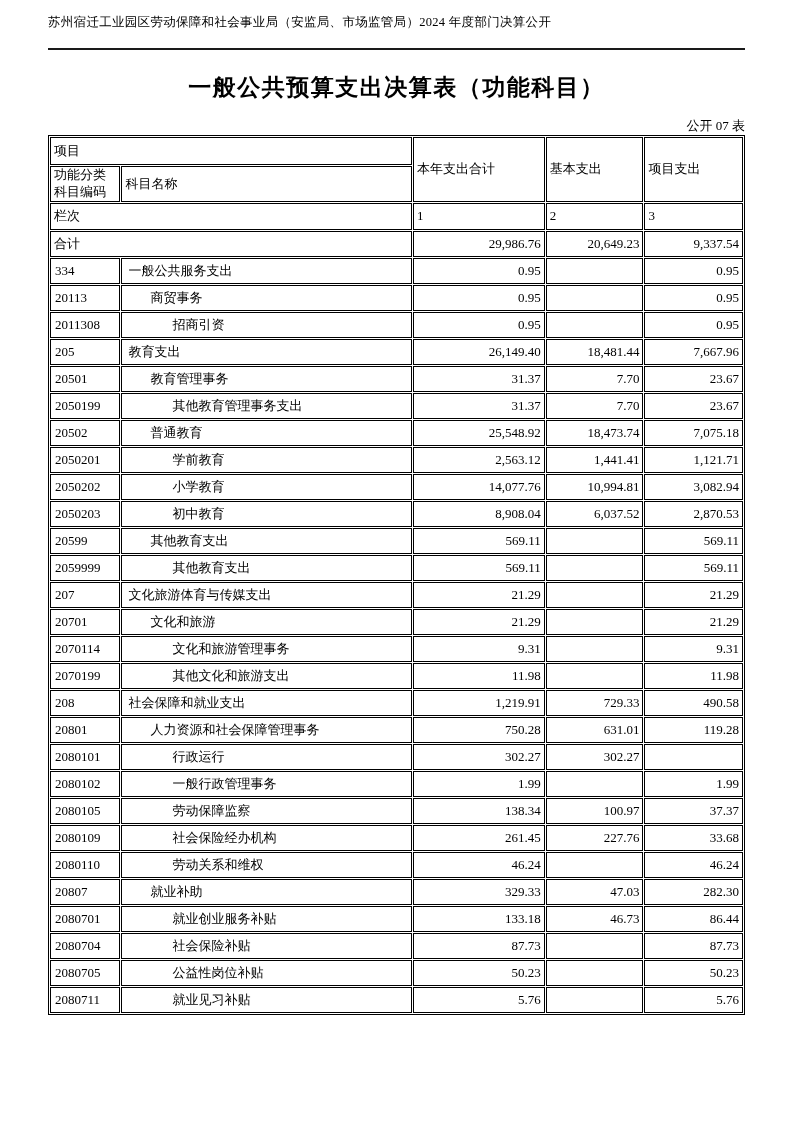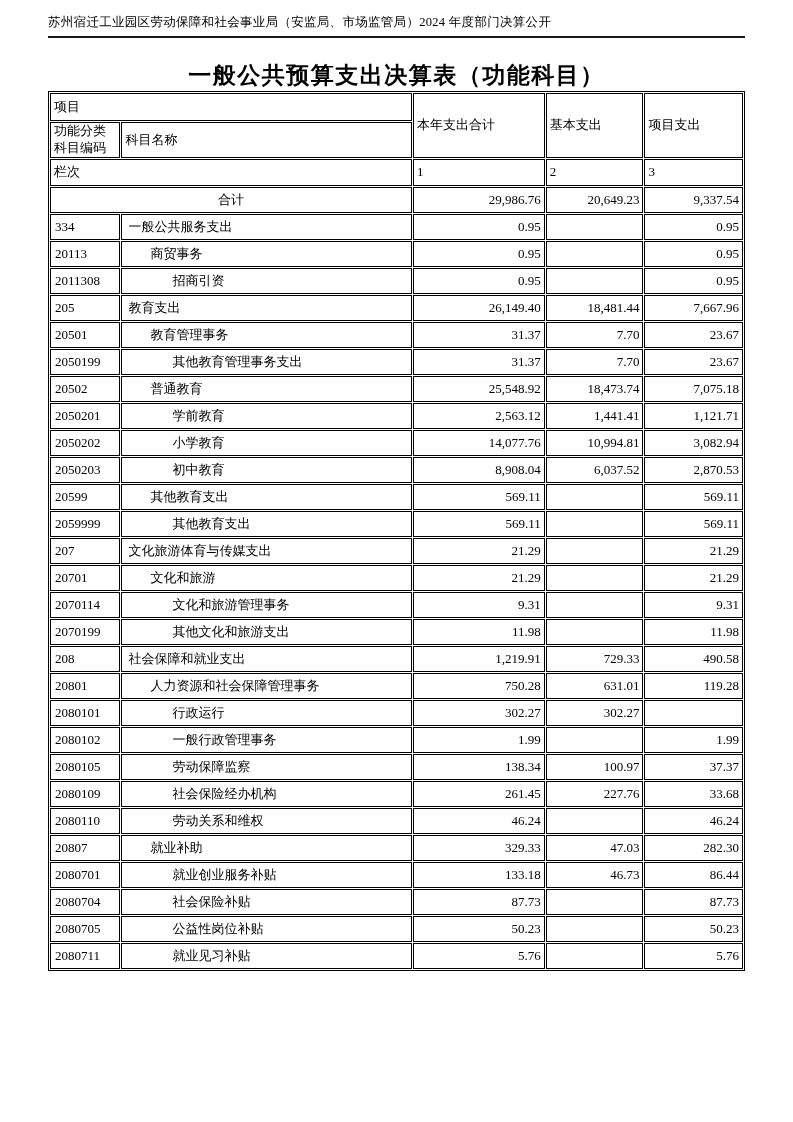--- a/index.html
+++ b/index.html
@@ -6,21 +6,21 @@
   html,body { background:#ffffff; }
   body {
     width:793px; height:1122px;
     font-family:"Liberation Serif","DejaVu Serif",serif;
     color:#000; position:relative; overflow:hidden;
   }
   .content { padding:14px 48px 0 48px; }
 
   .doc-header {
     font-size:12.5px; letter-spacing:0.3px;
-    padding-bottom:5px; border-bottom:2.5px solid #1a1a1a;
+    padding-bottom:17px; border-bottom:2.5px solid #1a1a1a;
   }
 
   .page-title {
     text-align:center; font-size:23px; font-weight:bold;
     font-family:"Liberation Sans","DejaVu Sans",sans-serif;
     margin-top:22px; letter-spacing:1.5px;
   }
 
   .table-no { text-align:right; font-size:13px; margin-top:14px; }
 
@@ -35,39 +35,40 @@
   }
   .budget th, .budget td {
     border:1px solid #000; font-weight:normal; font-size:13px;
     white-space:nowrap; overflow:hidden; padding:0 3px;
     vertical-align:middle;
   }
   .budget .hd { }
   .budget .hd-project  { height:28px; }
   .budget .hd-code     { white-space:normal; line-height:1.3; height:34px; }
   .budget .hd-lanci-row td { height:27px; }
-  .budget td.center { text-align:center; }
+  .budget td.center { text-align:left; }
   .budget td.num    { text-align:right; }
   .budget td.code   { text-align:left; padding-left:4px; }
   .budget tbody td  { height:26px; }
   .budget td.name.indent-0 { padding-left:6px; }
   .budget td.name.indent-1 { padding-left:28px; }
   .budget td.name.indent-2 { padding-left:50px; }
 
   .page-footer { text-align:center; font-size:12.5px; margin-top:28px; letter-spacing:1px; }
 </style>
 </head>
 <body>
 
 <div class="content">
 
   <div class="doc-header">苏州宿迁工业园区劳动保障和社会事业局（安监局、市场监管局）2024 年度部门决算公开</div>
 
   <div class="page-title">一般公共预算支出决算表（功能科目）</div>
 
+  <div class="table-no">公开 07 表</div>
 
 
   <table class="budget">
     <colgroup>
       <col style="width:70px">
         <col style="width:289px">
         <col style="width:131px">
         <col style="width:97px">
         <col style="width:98px">
     </colgroup>

